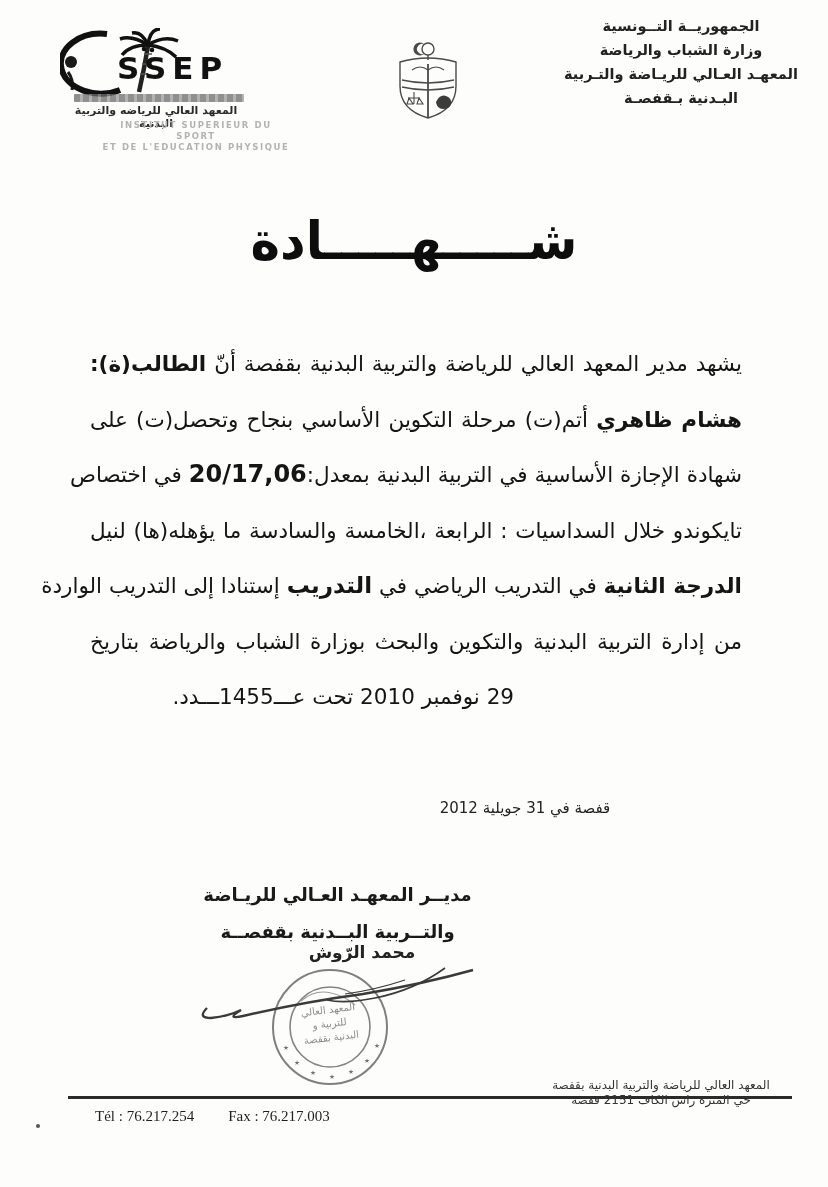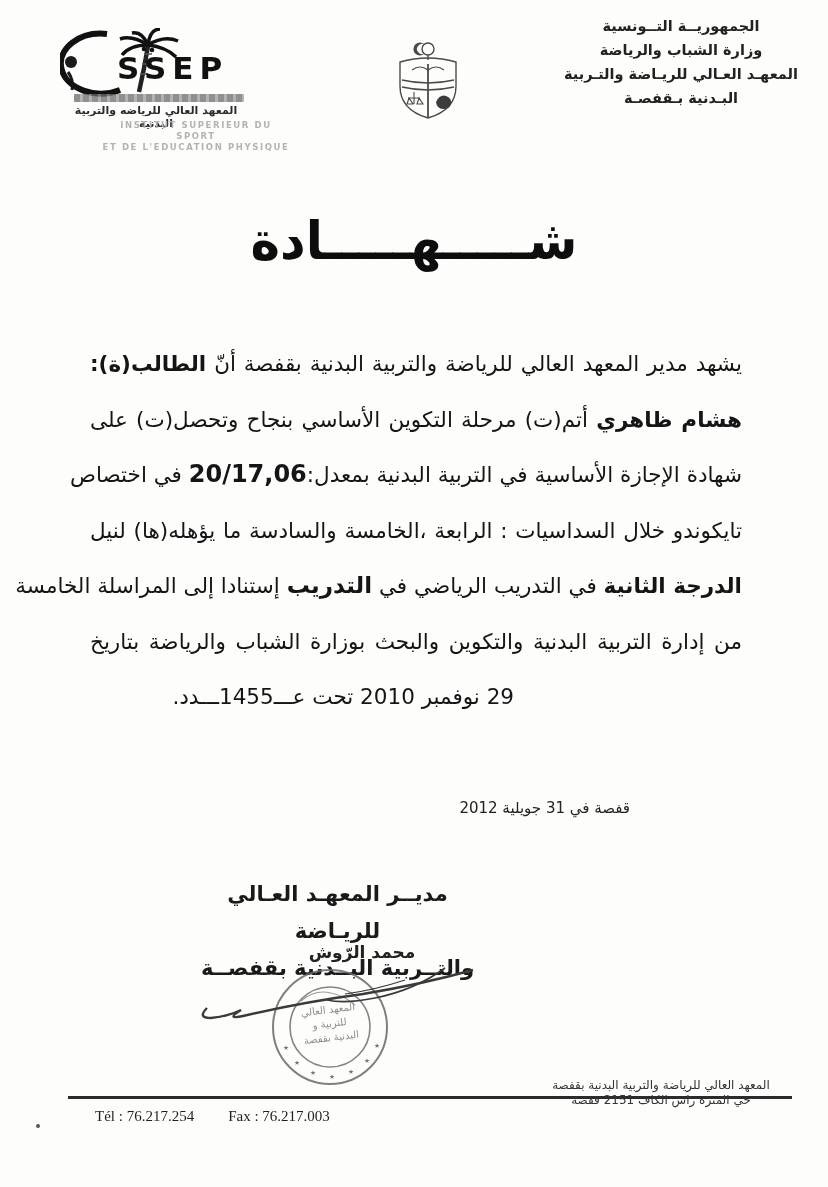--- a/index.html
+++ b/index.html
@@ -46,26 +46,26 @@
     font-size:21.5px;line-height:55.5px;color:#151515;
   }
   .bl{text-align:justify;text-align-last:justify;white-space:nowrap;}
   .bl.short{text-align-last:right;padding-left:0;padding-right:228px;white-space:nowrap;}
   .b{font-weight:bold;}
   .grade{font-weight:bold;font-size:24px;}
   .big{font-weight:bold;font-size:23px;}
   
   .date-line{
     position:absolute;top:799px;left:420px;width:210px;direction:rtl;
-    text-align:right;font-size:15px;color:#222;
+    text-align:center;font-size:15px;color:#222;
   }
   
   .sig-title{
     position:absolute;top:876px;left:185px;width:305px;direction:rtl;
-    text-align:center;font-size:21px;font-weight:bold;line-height:37px;color:#1a1a1a;
+    text-align:center;font-size:18px;font-weight:bold;line-height:37px;color:#1a1a1a;
   }
   .sig-name{
     position:absolute;top:942px;left:292px;width:140px;direction:rtl;
     text-align:center;font-size:17px;font-weight:bold;color:#222;
   }
   .stamp{position:absolute;top:955px;left:253px;width:154px;height:138px;}
   .scribble{position:absolute;top:950px;left:195px;width:290px;height:80px;}
   
   .footer-rule{
     position:absolute;top:1096px;left:68px;width:724px;height:3px;background:#2b2b2b;
@@ -150,21 +150,21 @@
     </svg>
   </div>
 
   <div class="doc-title">شـــــهـــــادة</div>
 
   <div class="body-text">
     <div class="bl"><span>يشهد مدير المعهد العالي للرياضة والتربية البدنية بقفصة أنّ </span><span class="b">الطالب(ة):</span></div>
     <div class="bl"><span class="b">هشام ظاهري</span><span> أتم(ت) مرحلة التكوين الأساسي بنجاح وتحصل(ت) على</span></div>
     <div class="bl"><span>شهادة الإجازة الأساسية في التربية البدنية بمعدل:</span><span class="grade">20/17,06</span><span> في اختصاص</span></div>
     <div class="bl">تايكوندو خلال السداسيات : الرابعة ،الخامسة والسادسة ما يؤهله(ها) لنيل</div>
-    <div class="bl"><span class="b">الدرجة الثانية</span><span> في التدريب الرياضي في </span><span class="big">التدريب</span><span> إستنادا إلى المراسلة الخامسة</span></div>
+    <div class="bl"><span class="b">الدرجة الثانية</span><span> في التدريب الرياضي في </span><span class="big">التدريب</span><span> إستنادا إلى التدريب الواردة</span></div>
     <div class="bl">من إدارة التربية البدنية والتكوين والبحث بوزارة الشباب والرياضة بتاريخ</div>
     <div class="bl short">29 نوفمبر 2010 تحت عـــ1455ـــدد.</div>
   </div>
 
   <div class="date-line">قفصة في 31 جويلية 2012</div>
 
   <div class="sig-title">
     <div>مديــر المعهـد العـالي للريـاضة</div>
     <div>والتــربية البــدنية بقفصــة</div>
   </div>

